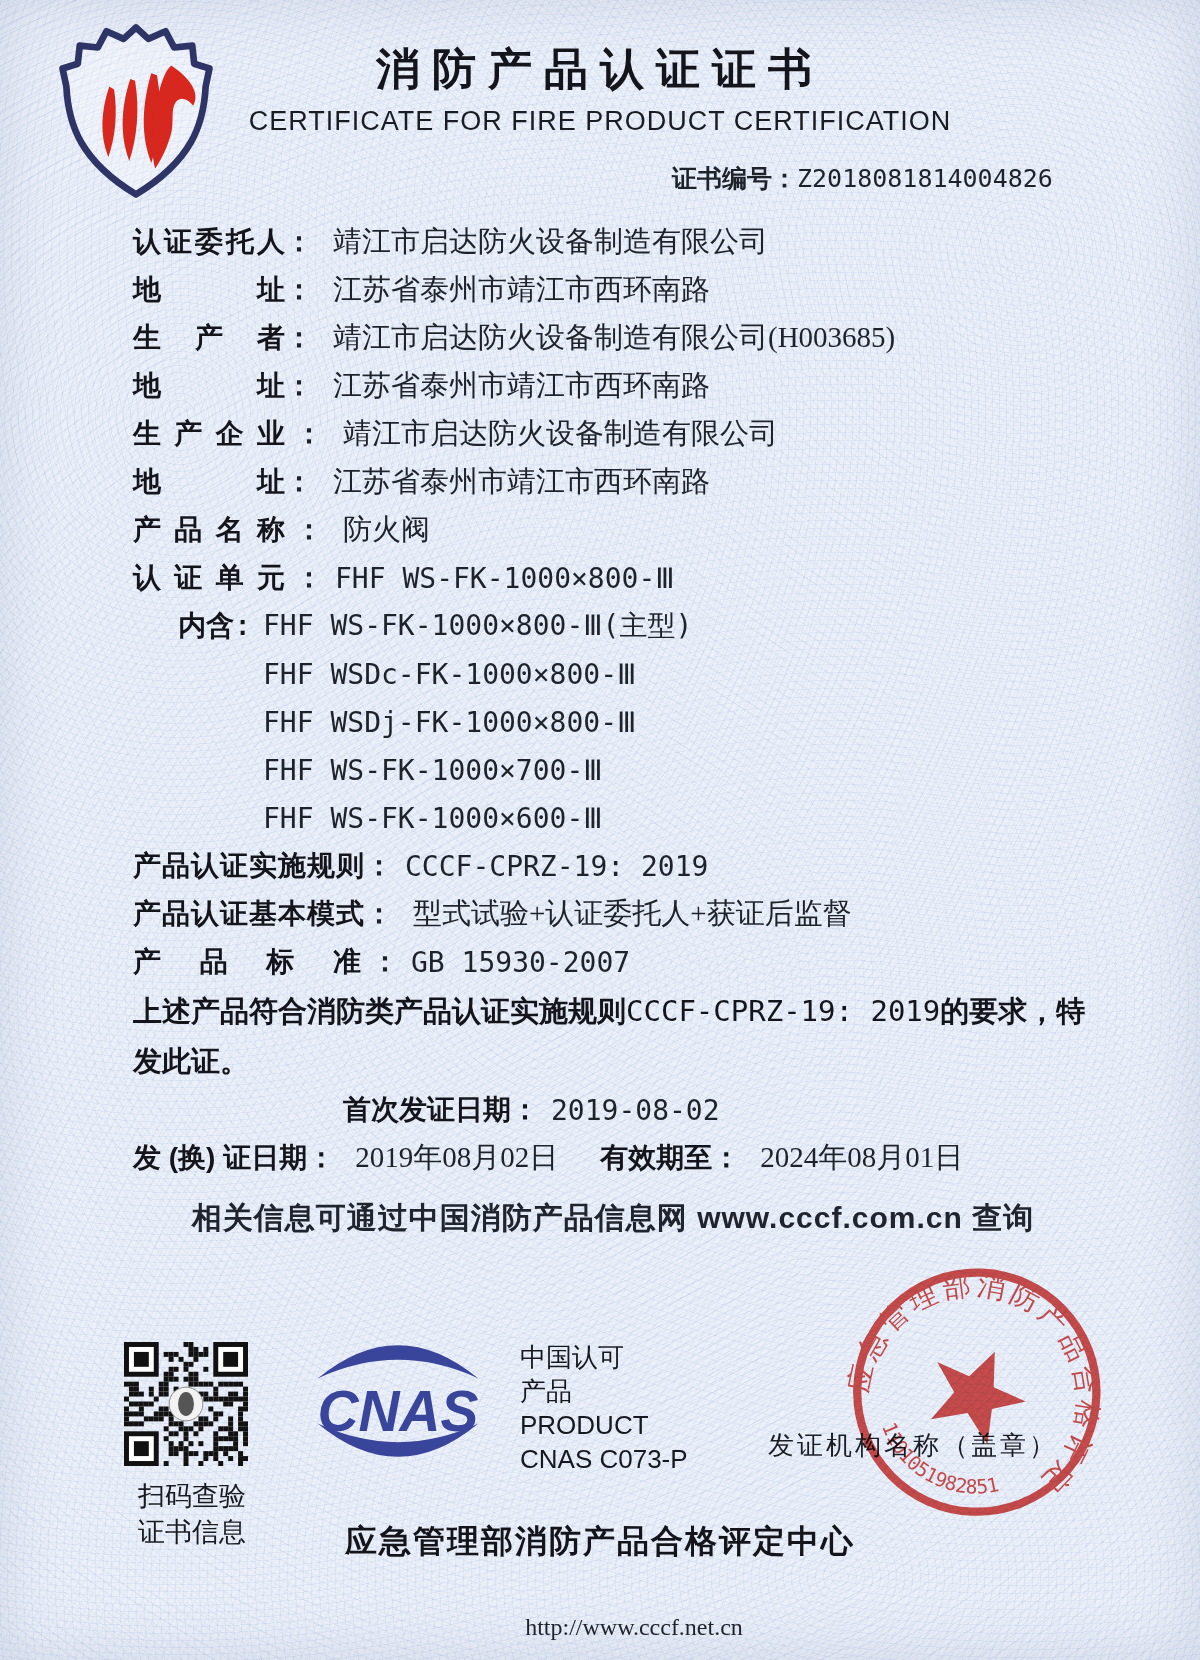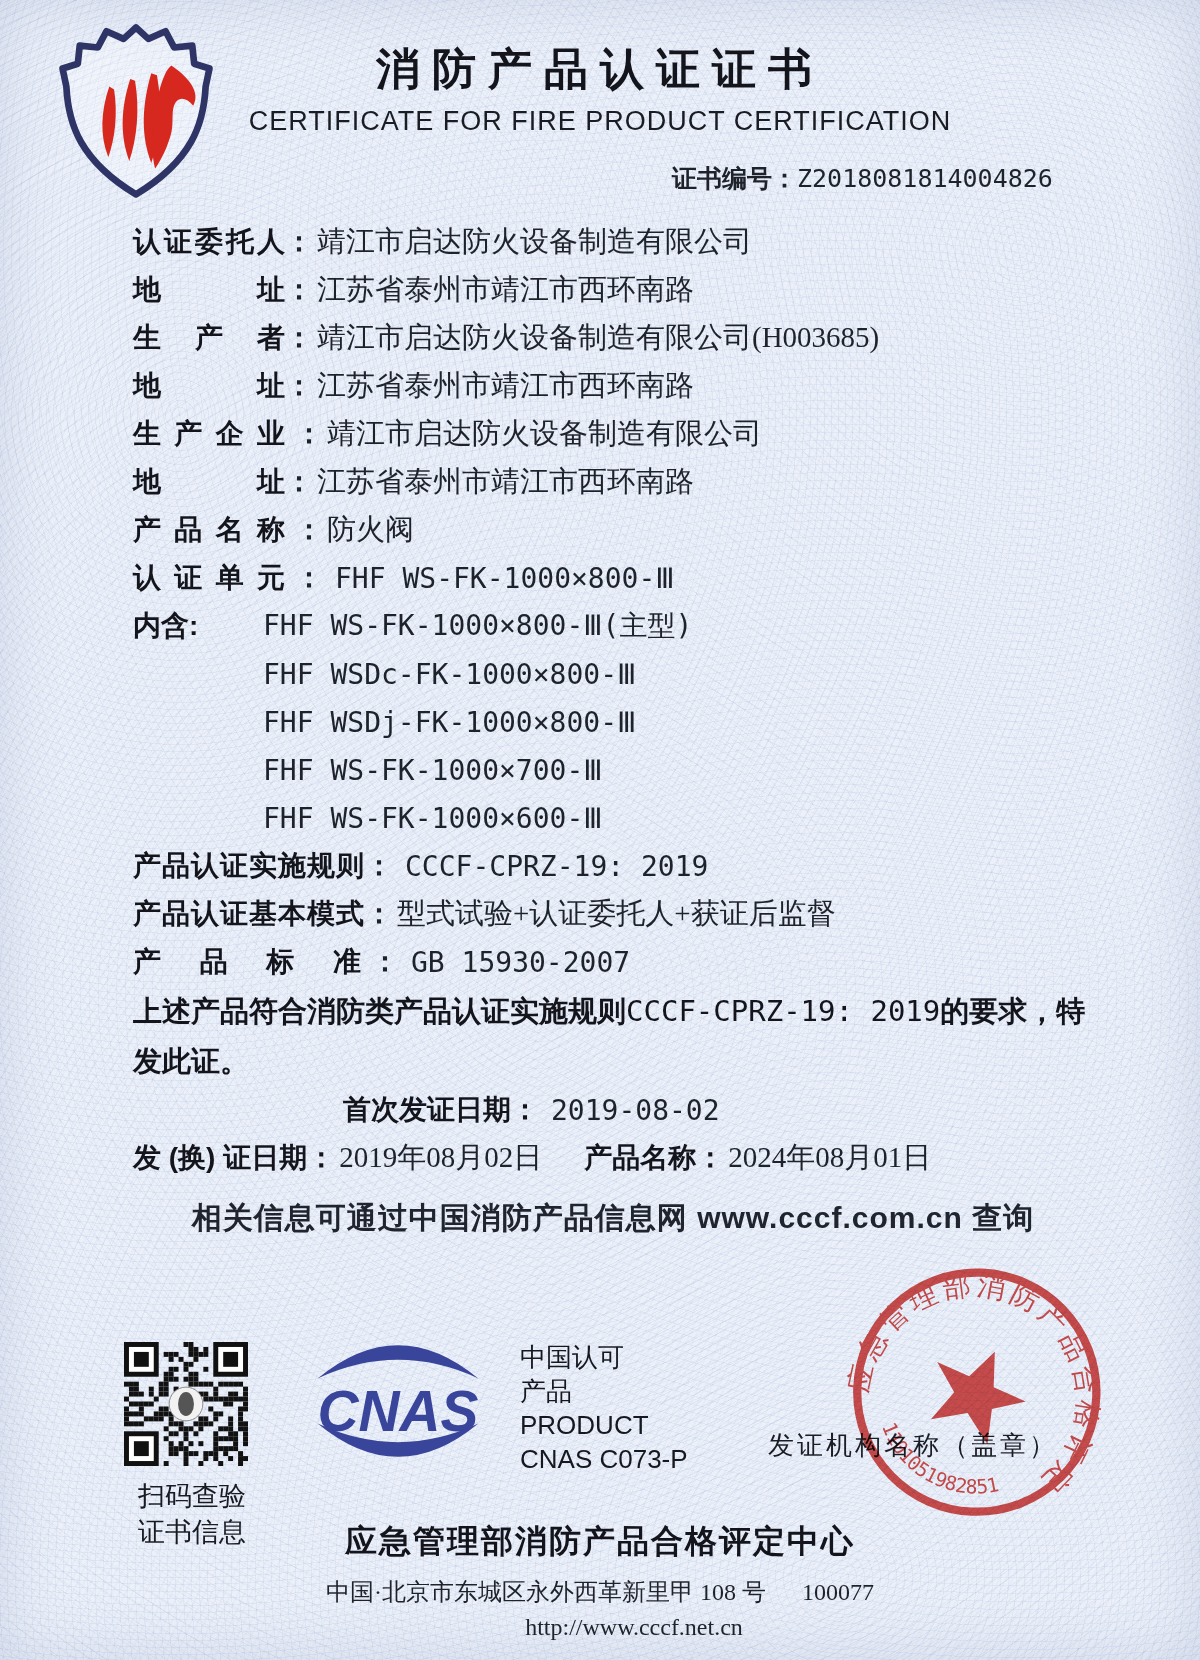--- a/index.html
+++ b/index.html
@@ -21,23 +21,23 @@
     letter-spacing:1px;font-family:"Liberation Sans",sans-serif;color:#1a1c24;}
   .certno{position:absolute;left:672px;top:162px;font-size:25px;}
   .certno .lblb{font-weight:bold;}
   .logo{position:absolute;left:38px;top:16px;}
   .fields{position:absolute;left:133px;top:218px;width:960px;}
   .row{height:48px;display:flex;align-items:center;font-size:28px;}
   .lbl{font-family:"Liberation Sans",sans-serif;font-weight:bold;color:#14151c;}
   .w5{display:inline-block;width:152px;text-align:justify;text-align-last:justify;}
   .gap{margin-left:10px;}
   .colon{font-family:"Liberation Sans",sans-serif;font-weight:bold;}
-  .val{margin-left:4px;font-size:29px;}
+  .val{margin-left:20px;font-size:29px;}
   .valmono{margin-left:12px;font-size:28px;font-family:"DejaVu Sans Mono",monospace;}
-  .incl{display:inline-block;width:118px;text-align:left;}
+  .incl{display:inline-block;width:118px;text-align:right;font-family:Liberation Mono, monospace;}
   .incl-spacer{display:inline-block;width:118px;}
   .wide{letter-spacing:1px;}
   .wstd{display:inline-block;width:228px;text-align:justify;text-align-last:justify;}
   .statement{min-height:100px;line-height:50px;font-size:29px;font-weight:bold;
     font-family:"Liberation Sans",sans-serif;color:#14151c;}
   .statement .code{font-family:"DejaVu Sans Mono",monospace;font-weight:normal;}
   .r-first{padding-left:210px;}
   .pair2{margin-left:42px;}
   .notice{margin-top:10px;text-align:center;font-size:30px;line-height:52px;color:#20242e;
     font-family:"Liberation Sans",sans-serif;font-weight:600;letter-spacing:1px;}
@@ -156,21 +156,21 @@
     <div class="statement">
       <span>上述产品符合消防类产品认证实施规则</span><span class="code">CCCF-CPRZ-19: 2019</span><span>的要求，特发此证。</span>
     </div>
     <div class="row r-first">
       <span class="lbl">首次发证日期：</span>
         <span class="valmono">2019-08-02</span>
     </div>
     <div class="row">
       <span class="lbl">发 (换) 证日期：</span>
         <span class="val">2019年08月02日</span>
-      <span class="lbl pair2">产品名称：</span>
+      <span class="lbl pair2">有效期至：</span>
         <span class="val">2024年08月01日</span>
     </div>
     <div class="notice">
       <div>相关信息可通过中国消防产品信息网 www.cccf.com.cn 查询</div>
     </div>
   </div>
 
   <div class="qr-wrap">
     <svg id="qr" width="124" height="124" viewBox="0 0 125 125">
         <rect x="60" y="0" width="5" height="5" fill="#111"></rect>
@@ -416,16 +416,15 @@
         <textPath href="#arcT" startOffset="4" textLength="470">应急管理部消防产品合格评定中心</textPath>
       </text>
       <path d="M130,87 L143,119 L177,119 L150,139 L160,172 L130,152 L100,172 L110,139 L83,119 L117,119 Z" fill="#d23c38"></path>
       <text font-size="19" fill="#d23c38" letter-spacing="3" font-family="DejaVu Sans Mono, monospace">
         <textPath href="#arcB" startOffset="2" textLength="146">1101051982851</textPath>
       </text>
     </svg>
   </div>
 
   <div class="org">应急管理部消防产品合格评定中心</div>
-  <div class="addr">中国·北京市东城区永外西革新里甲 108 号      100077</div>
   <div class="url">http://www.cccf.net.cn</div>
 
 </div>
 
 </body></html>

